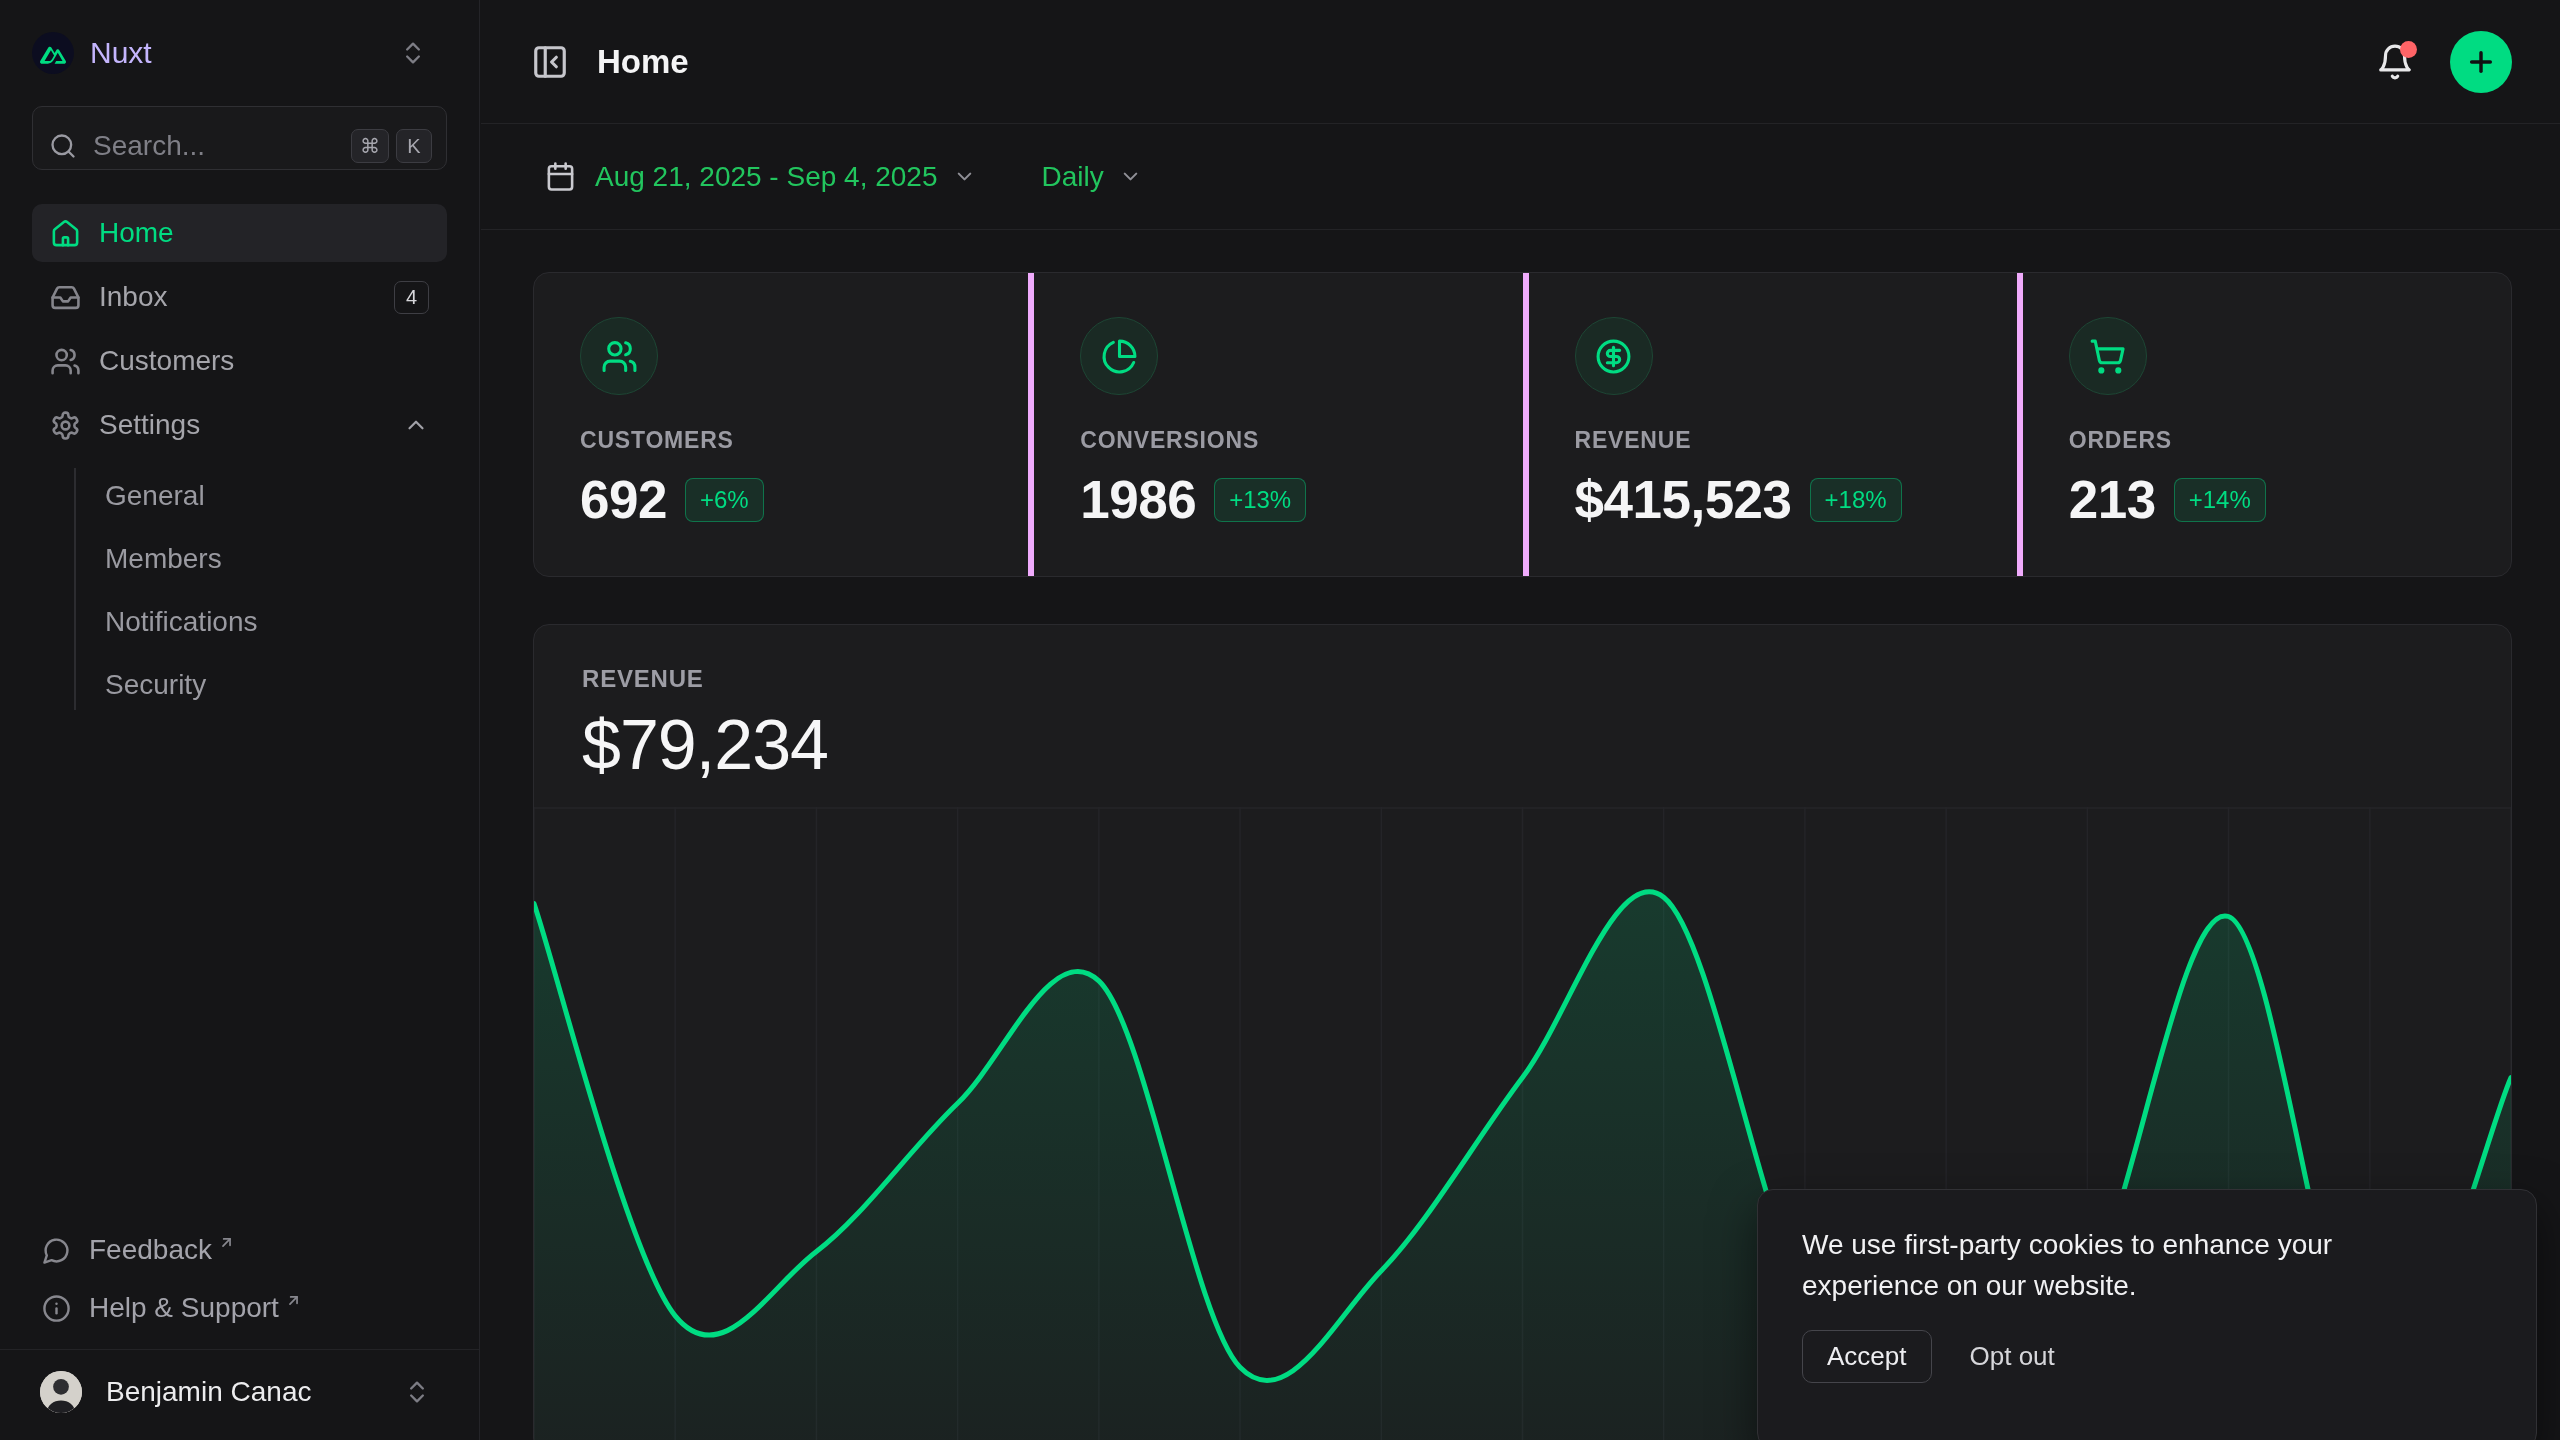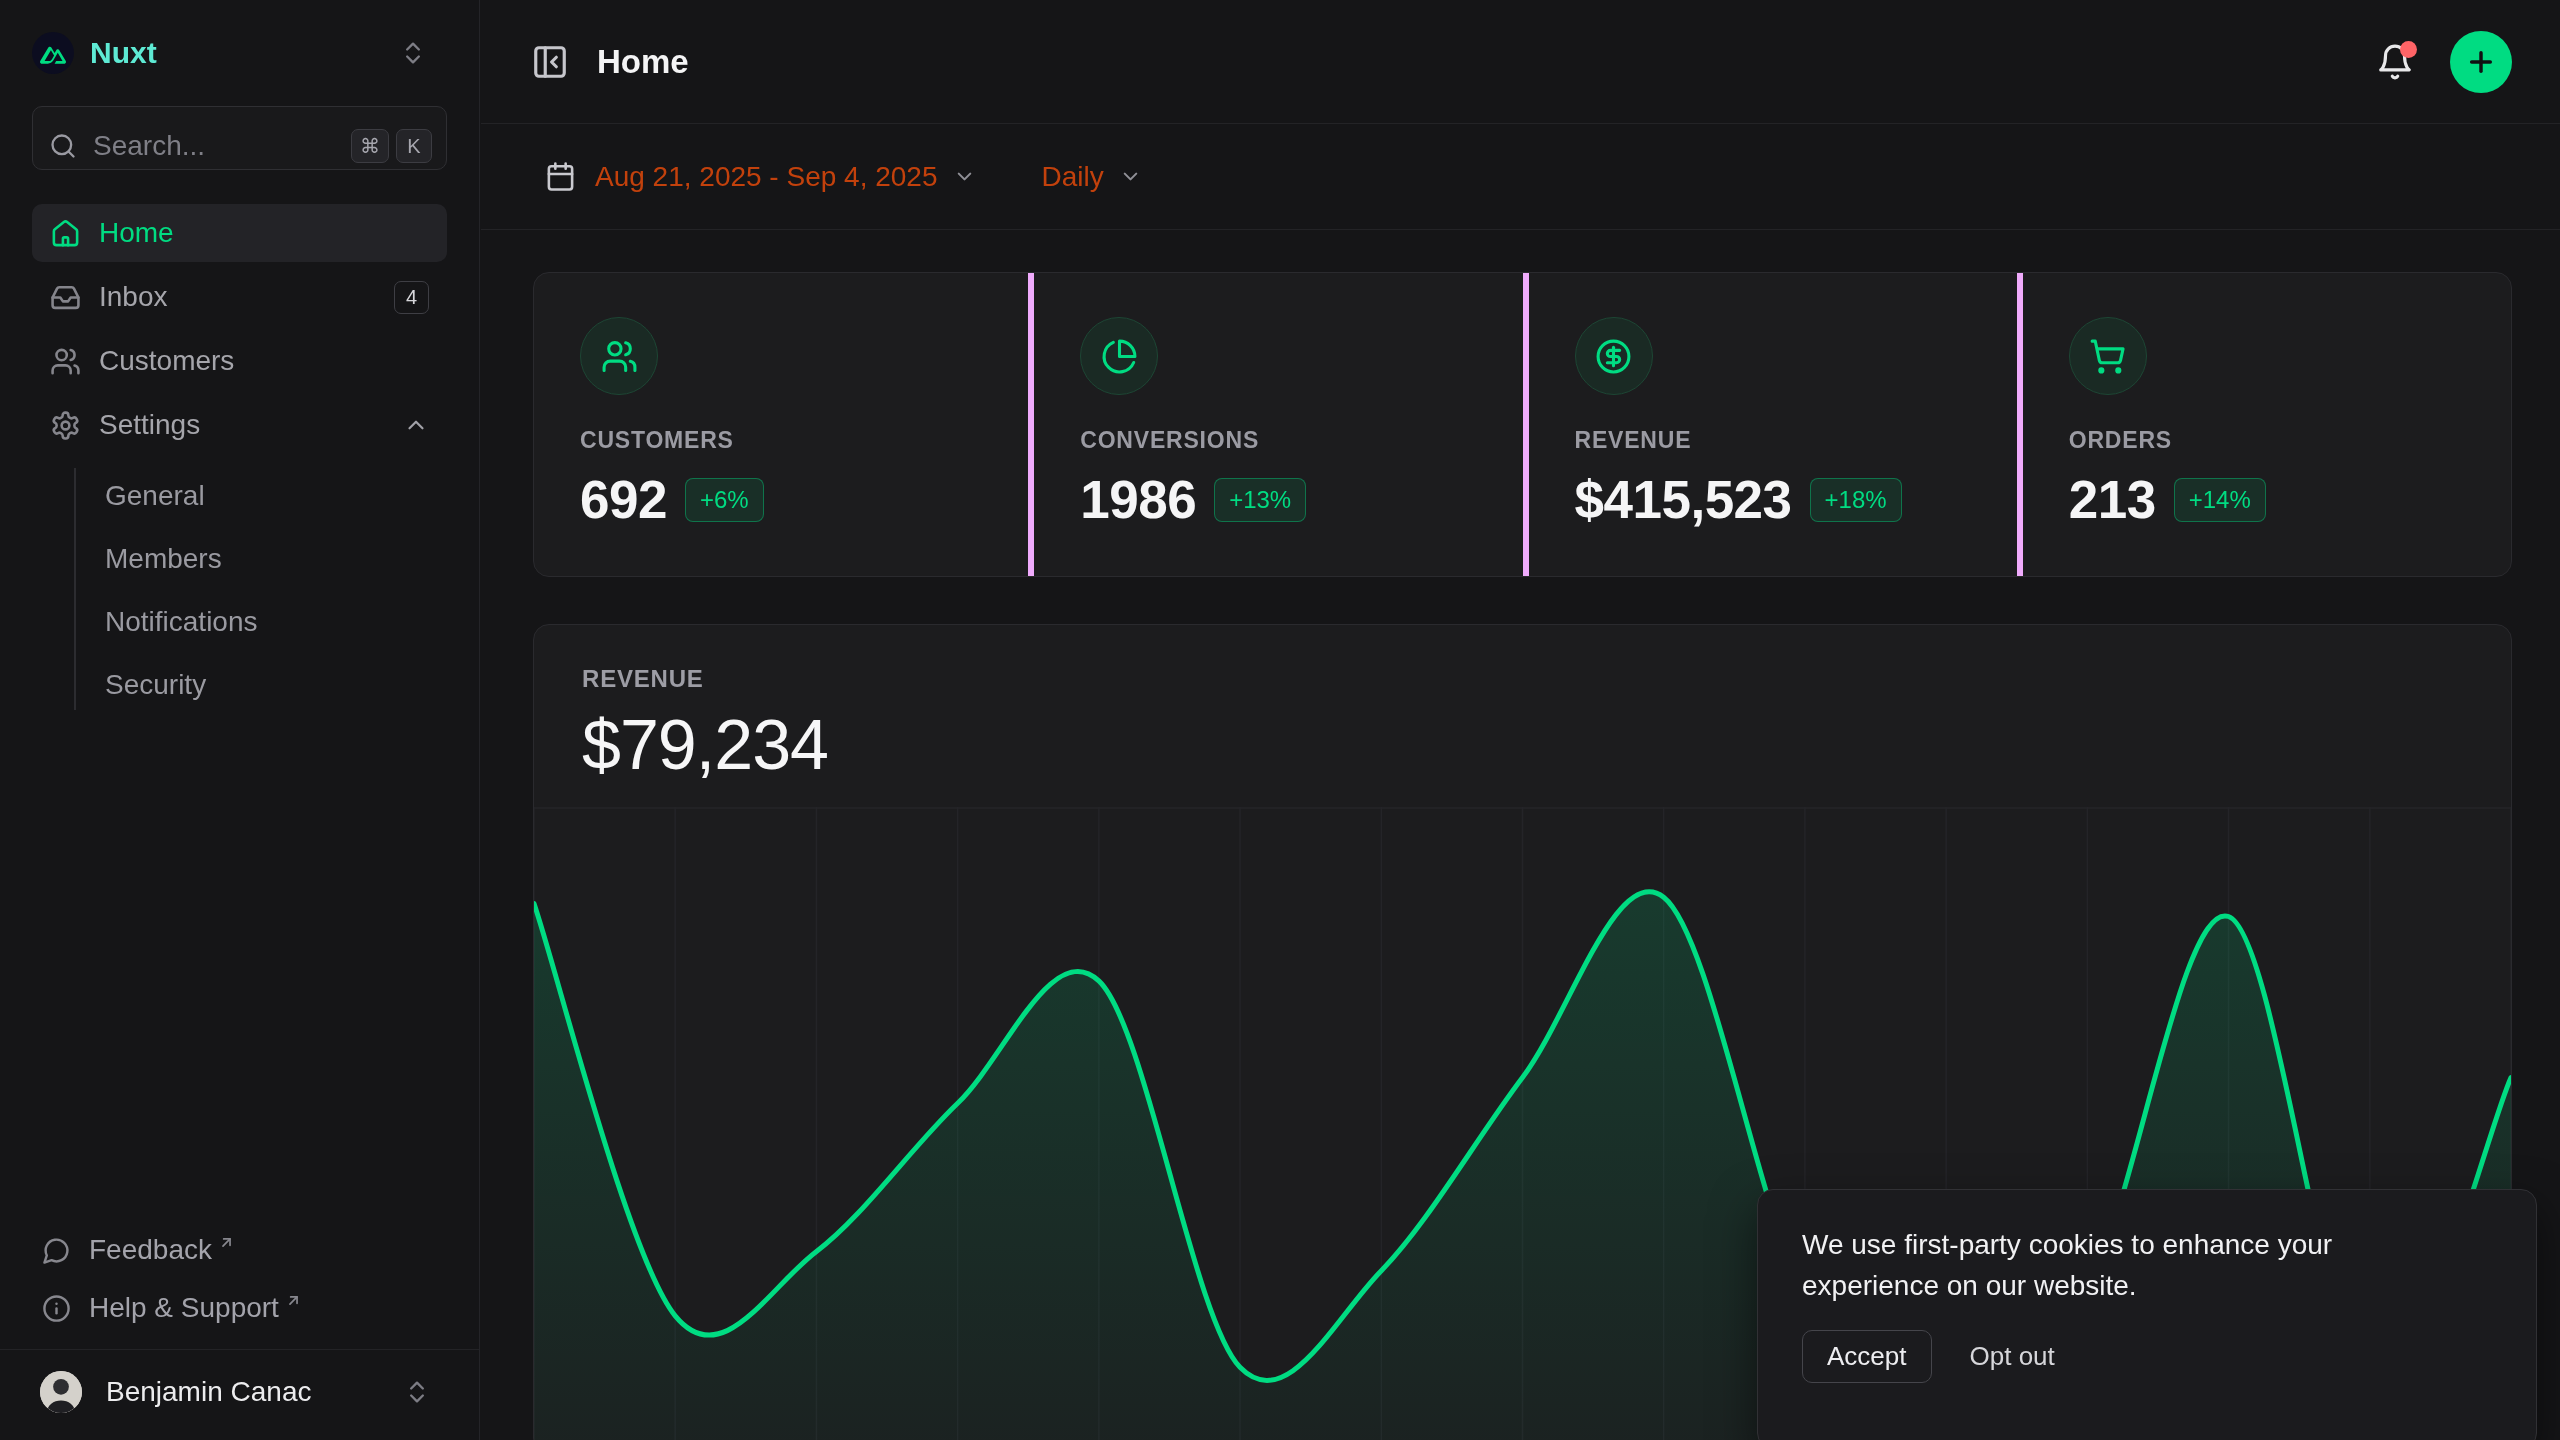--- a/index.html
+++ b/index.html
@@ -8,21 +8,21 @@
   .app { position:relative; width:2560px; height:1440px; overflow:hidden;
          background:#151517; color:#f1f1f3; }
 
   
   .sidebar { position:absolute; left:0; top:0; width:480px; height:1440px;
              border-right:1px solid #242428; display:flex; flex-direction:column; }
   .org-row { display:flex; align-items:center; margin:30px 32px 10px; height:46px; cursor:pointer; }
   .org-logo { width:42px; height:42px; border-radius:50%; background:#0c0d20;
               display:flex; align-items:center; justify-content:center; flex:none; }
   .org-logo svg { width:26px; height:22px; }
-  .org-name { font-size:30px; font-weight:700; color:#5eead4; margin-left:16px; flex:1; }
+  .org-name { font-size:30px; font-weight:400; color:#c4b5fd; margin-left:16px; flex:1; }
   .sel-icon { color:#7d7d85; width:28px; height:28px; margin-right:20px; }
   .icon svg, .sel-icon svg { display:block; width:100%; height:100%; }
 
   .search { display:flex; align-items:center; margin:20px 32px 0; height:64px;
             border:1px solid #2f2f33; border-radius:10px; background:#19191b; padding:16px 14px 0 16px; }
   .search .icon { width:28px; height:28px; color:#9a9aa2; flex:none; }
   .search input { flex:1; min-width:0; background:transparent; border:none; outline:none;
                   font-family:inherit; font-size:28px; color:#e4e4e7; margin-left:16px; }
   .search input::placeholder { color:#7f7f87; }
   .kbd { background:#242428; border:1px solid #3c3c42; border-radius:7px; color:#a6a6ae;
@@ -67,21 +67,21 @@
   .bell-dot { position:absolute; top:-2px; right:-3px; width:17px; height:17px; border-radius:50%;
               background:#ff6467; }
   .plus-btn { width:62px; height:62px; border-radius:50%; background:#00dc82; display:flex;
               align-items:center; justify-content:center; cursor:pointer; border:none; }
   .plus-btn svg { width:32px; height:32px; color:#101113; }
 
   .toolbar { height:106px; border-bottom:1px solid #232326; display:flex; align-items:center;
              padding:0 48px 0 64px; }
   .date-btn, .gran-btn { display:flex; align-items:center; cursor:pointer; }
   .date-btn .icon { width:31px; height:31px; color:#c9c9cf; }
-  .tb-text { font-size:28px; font-weight:500; color:#c2410c; margin-left:19px; }
+  .tb-text { font-size:28px; font-weight:500; color:#22c55e; margin-left:19px; }
   .tb-chev { width:23px; height:23px; color:#8f8f96; margin-left:15px; }
   .gran-btn { margin-left:66px; }
   .gran-btn .tb-text { margin-left:0; }
 
   .content { padding:42px 48px 0 52px; }
   .stats-card { height:305px; background:#1c1c1e; border:1px solid #2a2a2e; border-radius:16px;
                 display:grid; grid-template-columns:repeat(4,1fr); overflow:hidden; }
   .stat-cell { padding:44px 46px 0; cursor:pointer; }
   .stat-cell + .stat-cell { border-left:6px solid #f0abfc; }
   .stat-ico { width:78px; height:78px; border-radius:50%; background:rgba(0,220,130,0.07);

